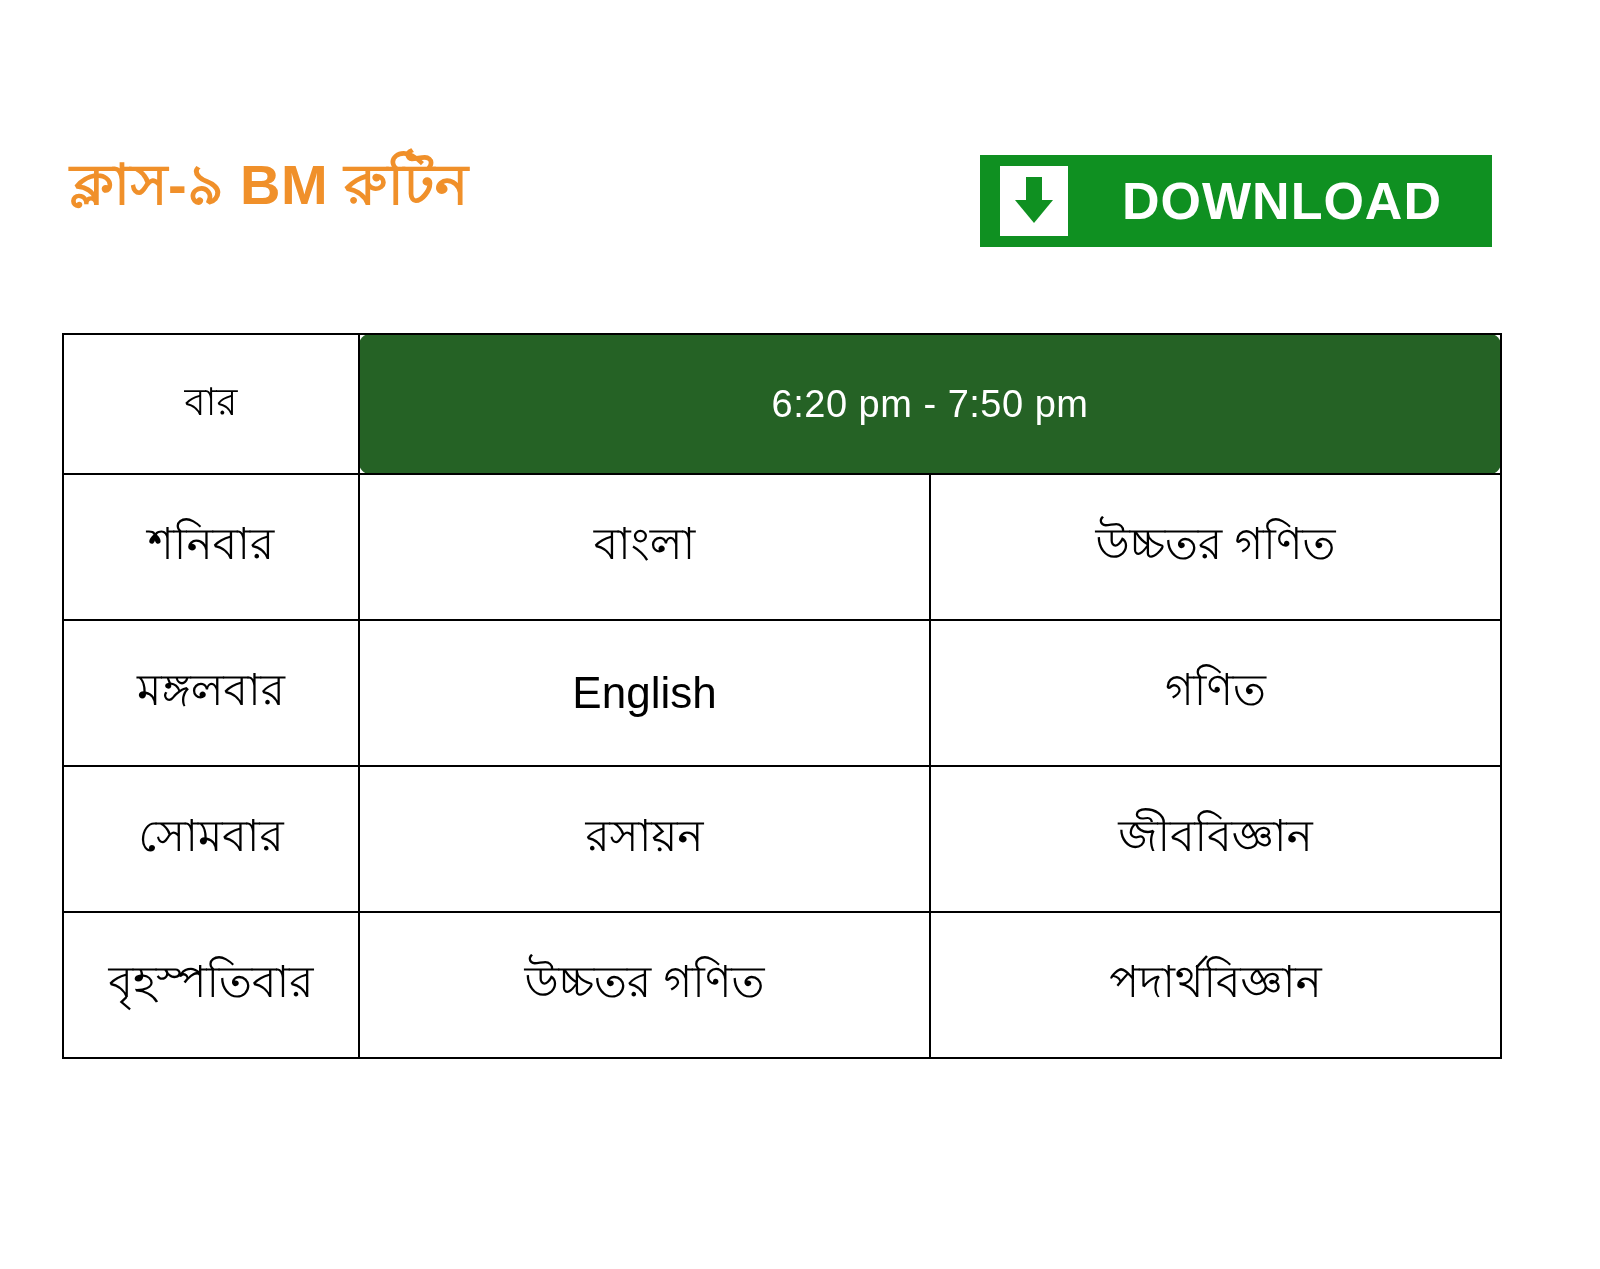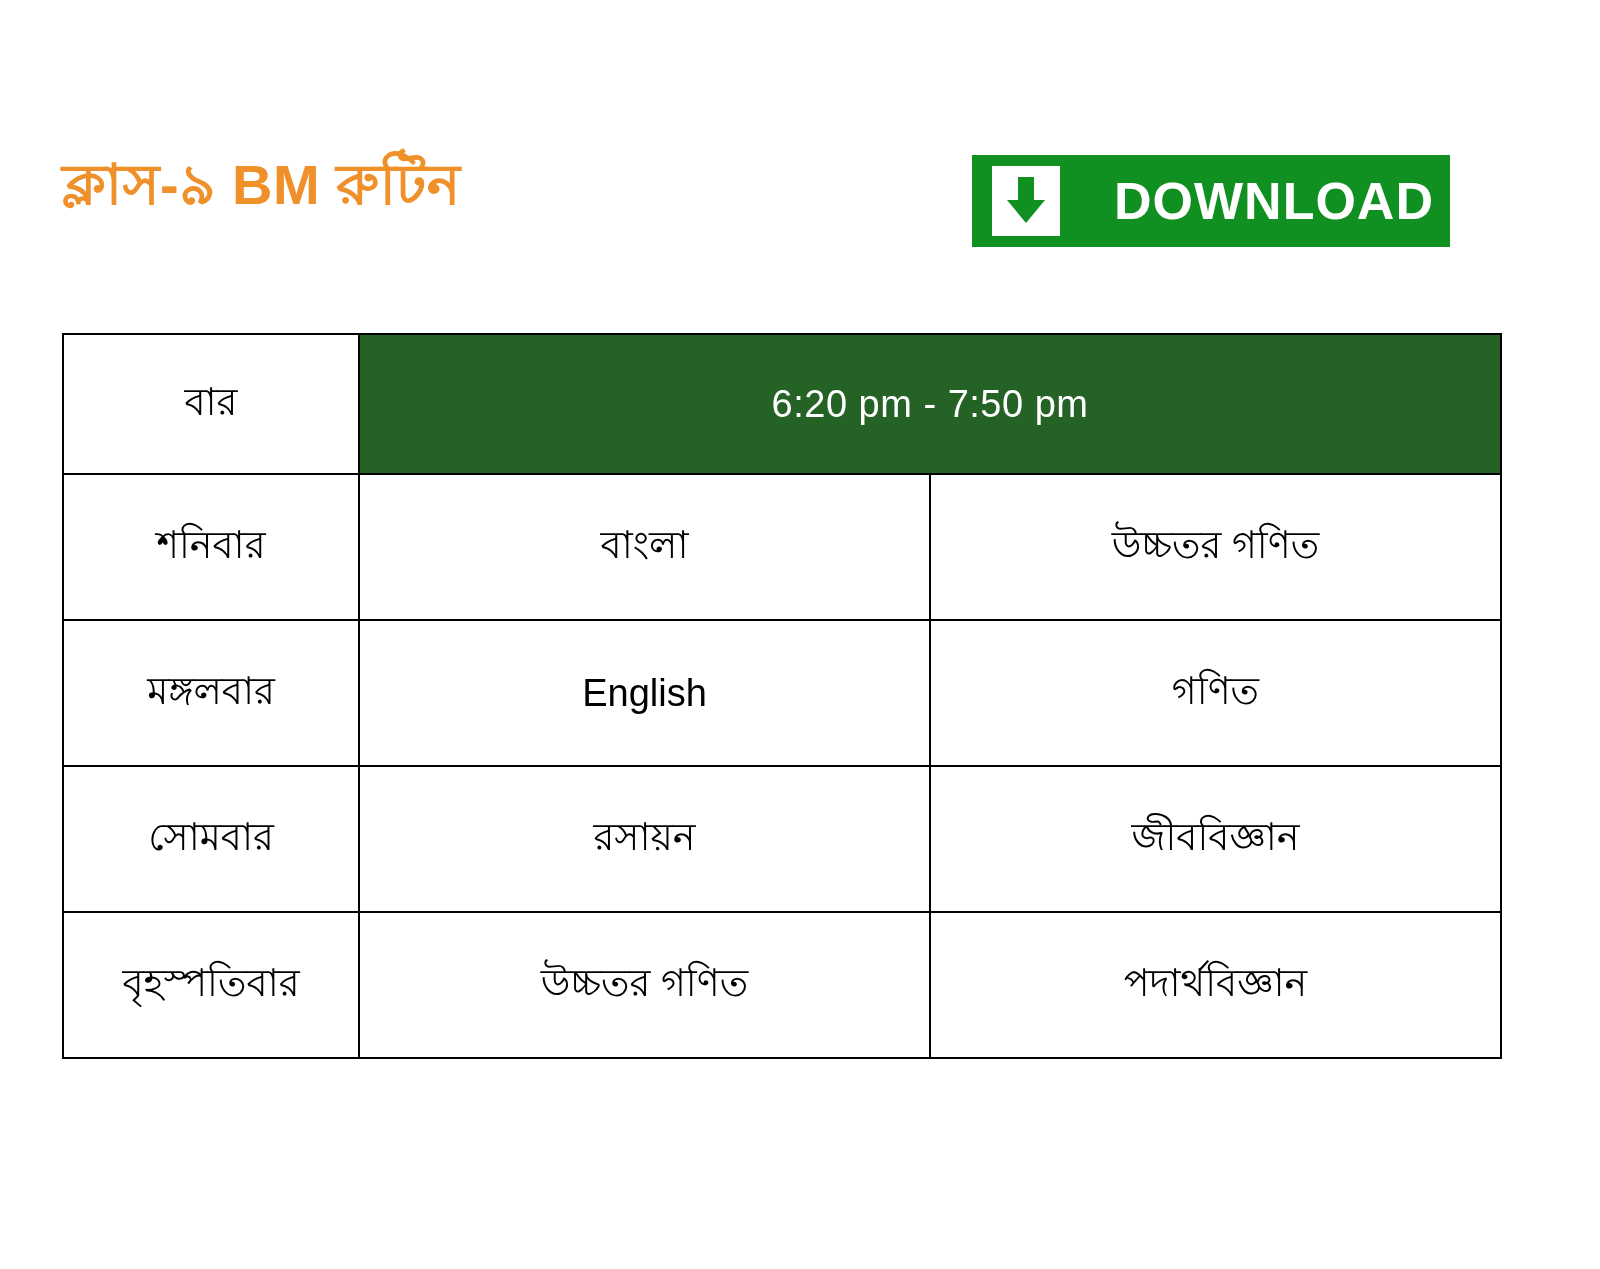--- a/index.html
+++ b/index.html
@@ -21,21 +21,21 @@
     position: relative;
     width: 1600px;
     height: 1269px;
     box-sizing: border-box;
   }
 
   
   .header {
     position: absolute;
     top: 140px;
-    left: 0;
+    left: 8px;
     width: 1300px;
     height: 110px;
   }
 
   .page-title {
     position: absolute;
     left: 62px;
     top: 2px;
     font-size: 56px;
     font-weight: bold;
@@ -77,21 +77,21 @@
   .download-icon-inner svg {
     display: block;
   }
 
   .download-btn {
     background: #0f9021;
     color: #ffffff;
     font-size: 52px;
     font-weight: bold;
     letter-spacing: 1px;
-    padding: 0 16px 0 34px;
+    padding: 0 50px 0 34px;
     display: flex;
     align-items: center;
     height: 92px;
     box-sizing: border-box;
     border: none;
     font-family: "Liberation Sans", "DejaVu Sans", sans-serif;
     cursor: pointer;
     white-space: nowrap;
   }
 
@@ -125,25 +125,26 @@
     background: #ffffff;
     color: #000000;
   }
 
   .head-time {
     height: 136px;
     background: #256225;
     color: #ffffff;
     font-size: 38px;
     letter-spacing: 0.5px;
+    border-radius: 11px;
   }
 
   .body-row td {
     height: 142px;
-    font-size: 38px;
+    font-size: 44px;
   }
 
   .day-cell {
     font-size: 38px;
   }
 
   .subject-cell {
     font-size: 38px;
   }
 </style>

